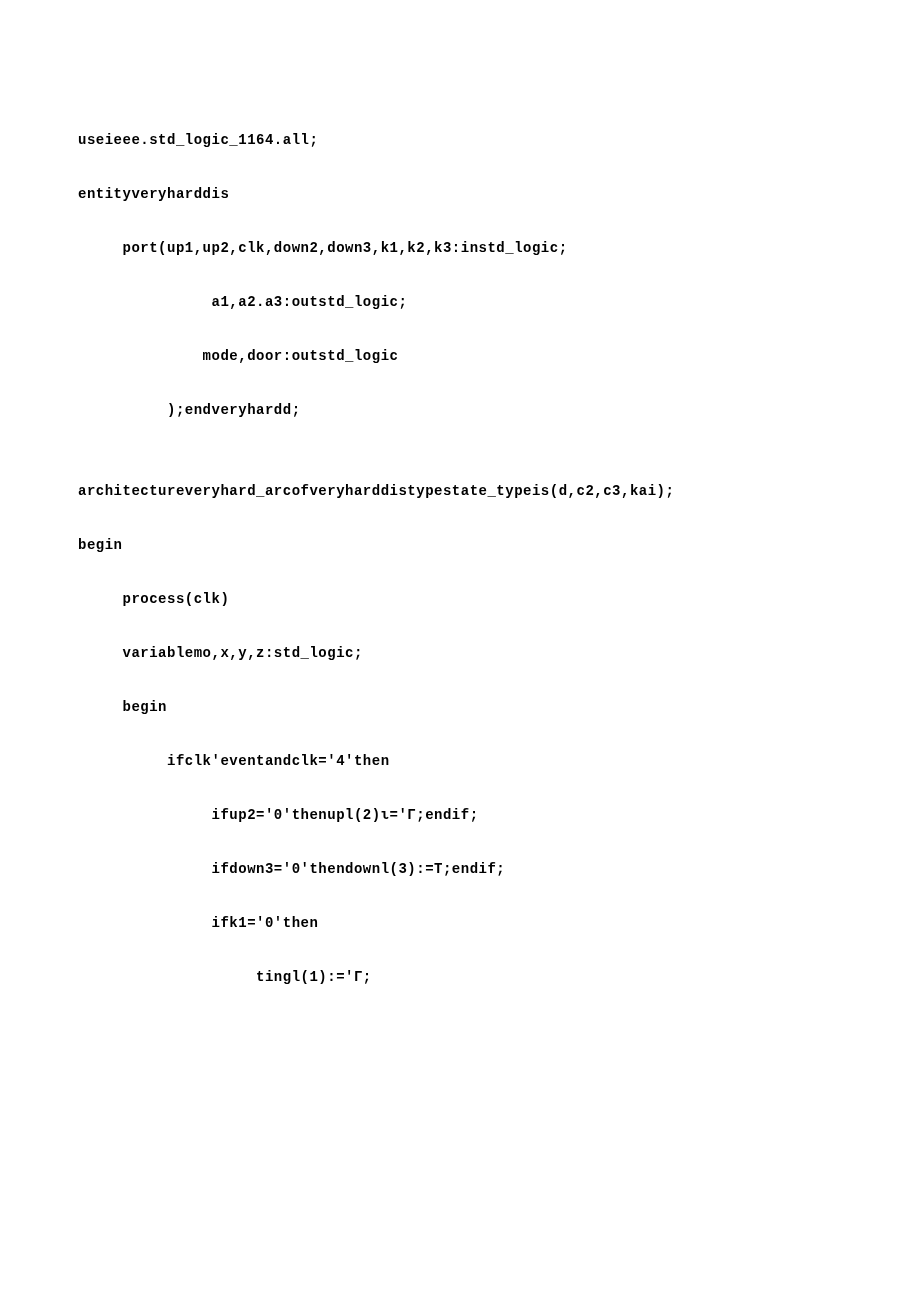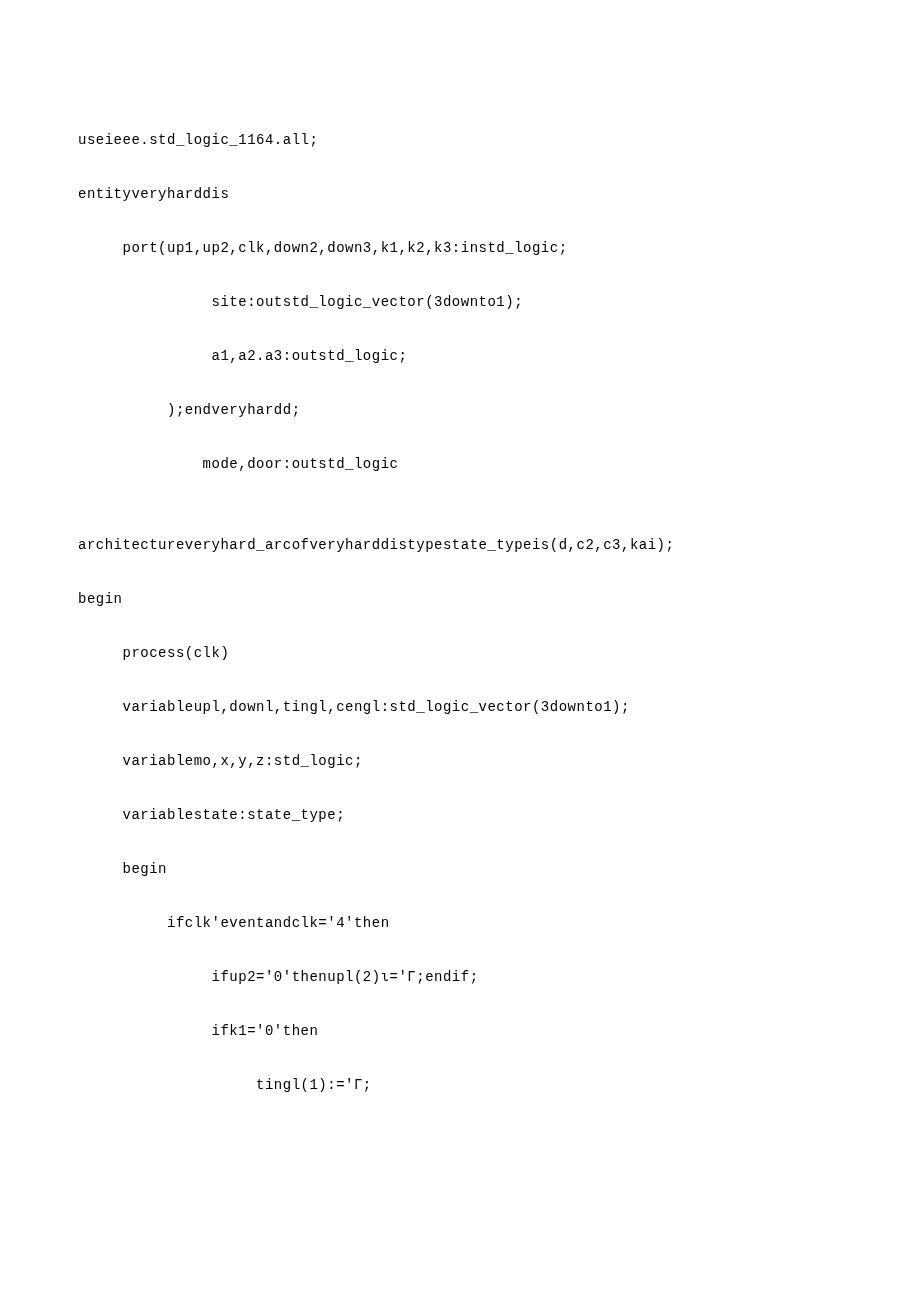--- a/index.html
+++ b/index.html
@@ -12,43 +12,42 @@
     color: #000000;
     letter-spacing: 0.5px;
   }
   .page {
     padding: 100px 0 0 78px;
     line-height: 27px;
     white-space: pre;
   }
   .line {
     display: block;
+    font-weight: bold;
   }
 </style>
 </head>
 <body>
 
 <div class="page">
 <span class="line">useieee.std_logic_1164.all;</span>
 <span class="line">entityveryharddis</span>
 <span class="line">     port(up1,up2,clk,down2,down3,k1,k2,k3:instd_logic;</span>
-<span class="line">               site:outstd_logic_vector(3downto1);</span>
 <span class="line">               a1,a2.a3:outstd_logic;</span>
+<span class="line">              mode,door:outstd_logic</span>
 <span class="line">          );endveryhardd;</span>
-<span class="line">              mode,door:outstd_logic</span>
 <span class="line"></span>
 <span class="line">architectureveryhard_arcofveryharddistypestate_typeis(d,c2,c3,kai);</span>
 <span class="line">begin</span>
 <span class="line">     process(clk)</span>
-<span class="line">     variableupl,downl,tingl,cengl:std_logic_vector(3downto1);</span>
 <span class="line">     variablemo,x,y,z:std_logic;</span>
-<span class="line">     variablestate:state_type;</span>
 <span class="line">     begin</span>
 <span class="line">          ifclk'eventandclk='4'then</span>
 <span class="line">               ifup2='0'thenupl(2)ι='Γ;endif;</span>
+<span class="line">               ifdown3='0'thendownl(3):=T;endif;</span>
 <span class="line">               ifk1='0'then</span>
 <span class="line">                    tingl(1):='Γ;</span>
 
 
 
 
 
 
 
 </div>

